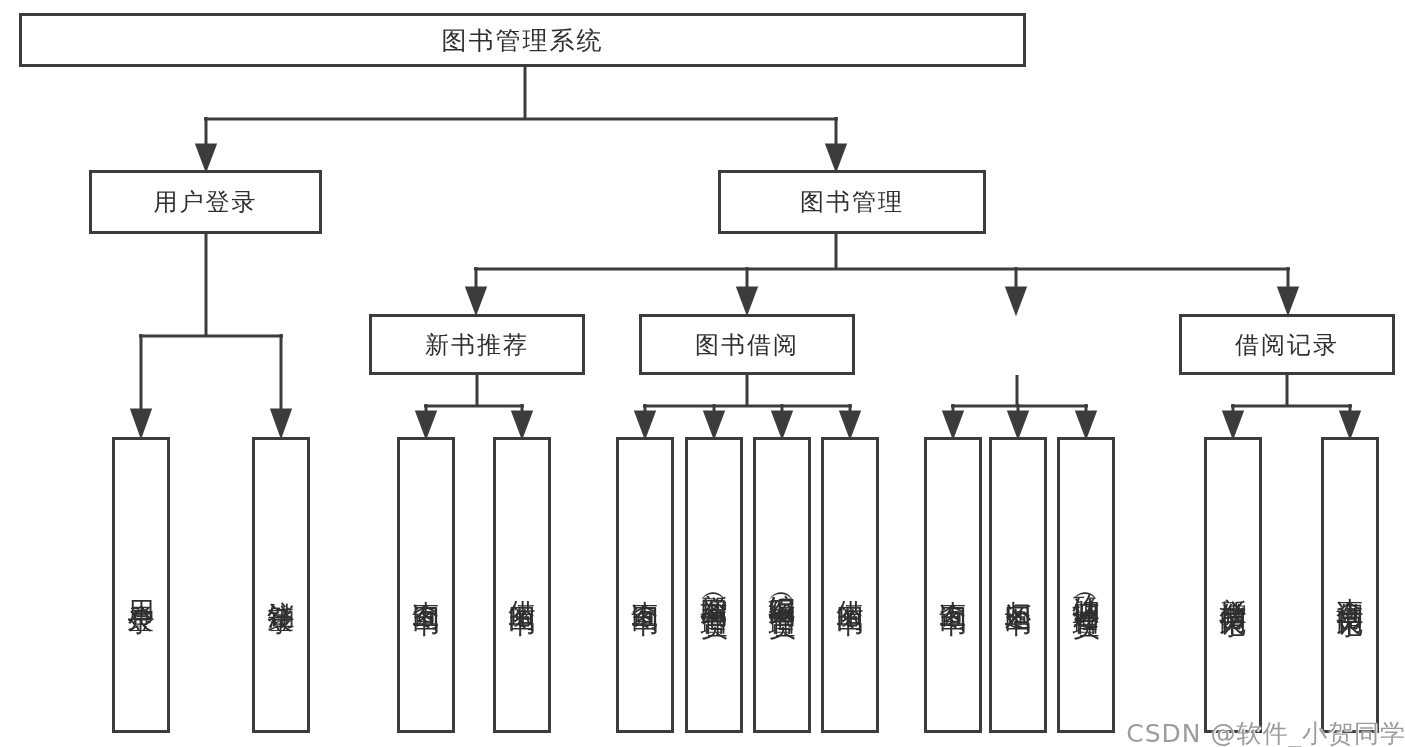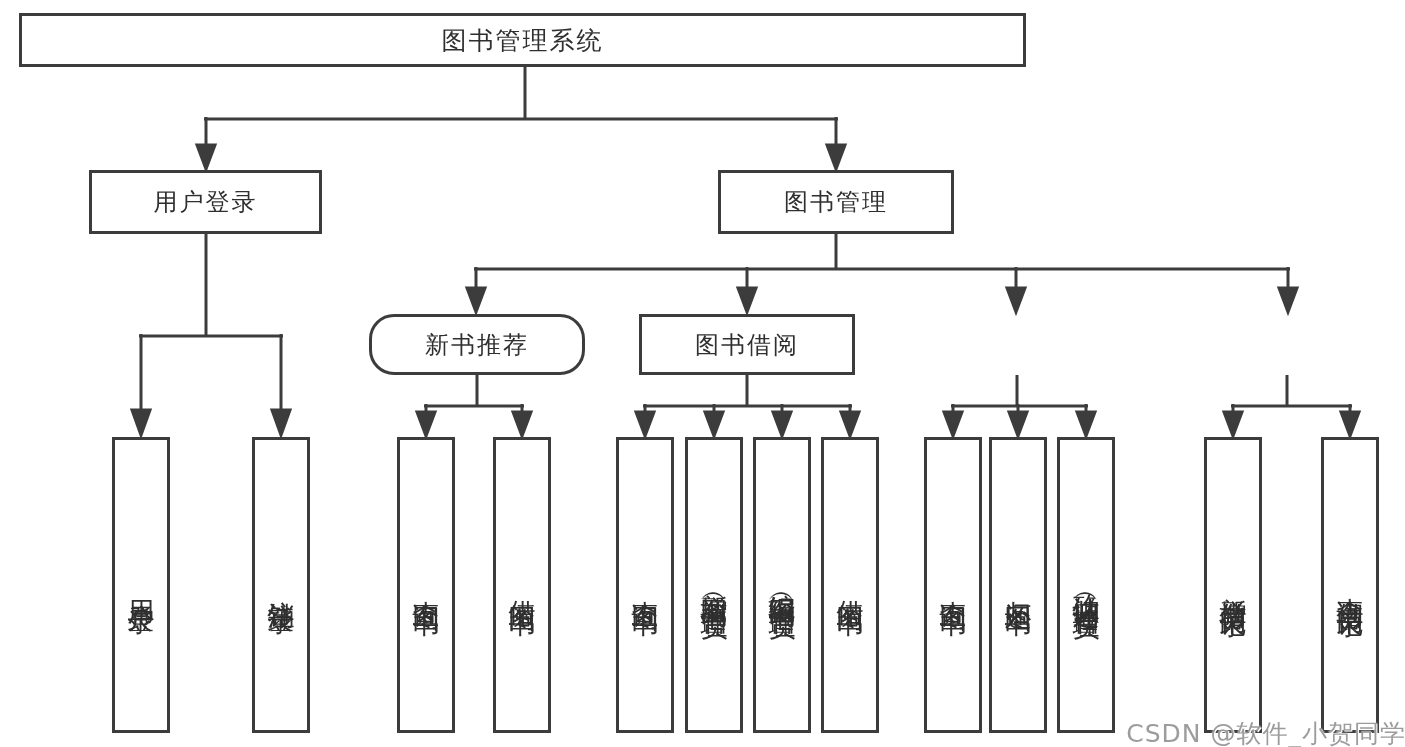--- a/index.html
+++ b/index.html
@@ -139,24 +139,25 @@
       <line x1="1226" y1="404" x2="1226" y2="414"></line>
       <polygon points="1217,412 1235,412 1226,436"></polygon>
       <line x1="1343" y1="404" x2="1343" y2="414"></line>
       <polygon points="1334,412 1352,412 1343,436"></polygon>
     </g>
   </svg>
 
   <div class="node hbox root-box" style="left:12px; top:13px; width:1007px; height:54px;">图书管理系统</div>
 
   <div class="node hbox" style="left:82px; top:170px; width:233px; height:64px;">用户登录</div>
-  <div class="node hbox" style="left:711px; top:170px; width:236px; height:64px;">图书管理</div>
+  <div class="node hbox" style="left:711px; top:170px; width:268px; height:64px;">图书管理</div>
 
-  <div class="node hbox" style="left:362px; top:314px; width:216px; height:61px;border-radius:25px;">新书推荐</div>
+  <div class="node hbox" style="left:362px; top:314px; width:216px; height:61px;">新书推荐</div>
   <div class="node hbox" style="left:632px; top:314px; width:216px; height:61px;">图书借阅</div>
+  <div class="node hbox" style="left:1172px; top:314px; width:216px; height:61px;">借阅记录</div>
 
   <div class="node vbox" style="left:105px; top:437px;">用户登录</div>
   <div class="node vbox" style="left:245px; top:437px;">注销登录</div>
 
   <div class="node vbox" style="left:390px; top:437px;">查询图书</div>
   <div class="node vbox" style="left:486px; top:437px;">借阅图书</div>
 
   <div class="node vbox" style="left:609px; top:437px;">查询图书</div>
   <div class="node vbox" style="left:678px; top:437px;">新增图书（管理员）</div>
   <div class="node vbox" style="left:746px; top:437px;">编辑图书（管理员）</div>

